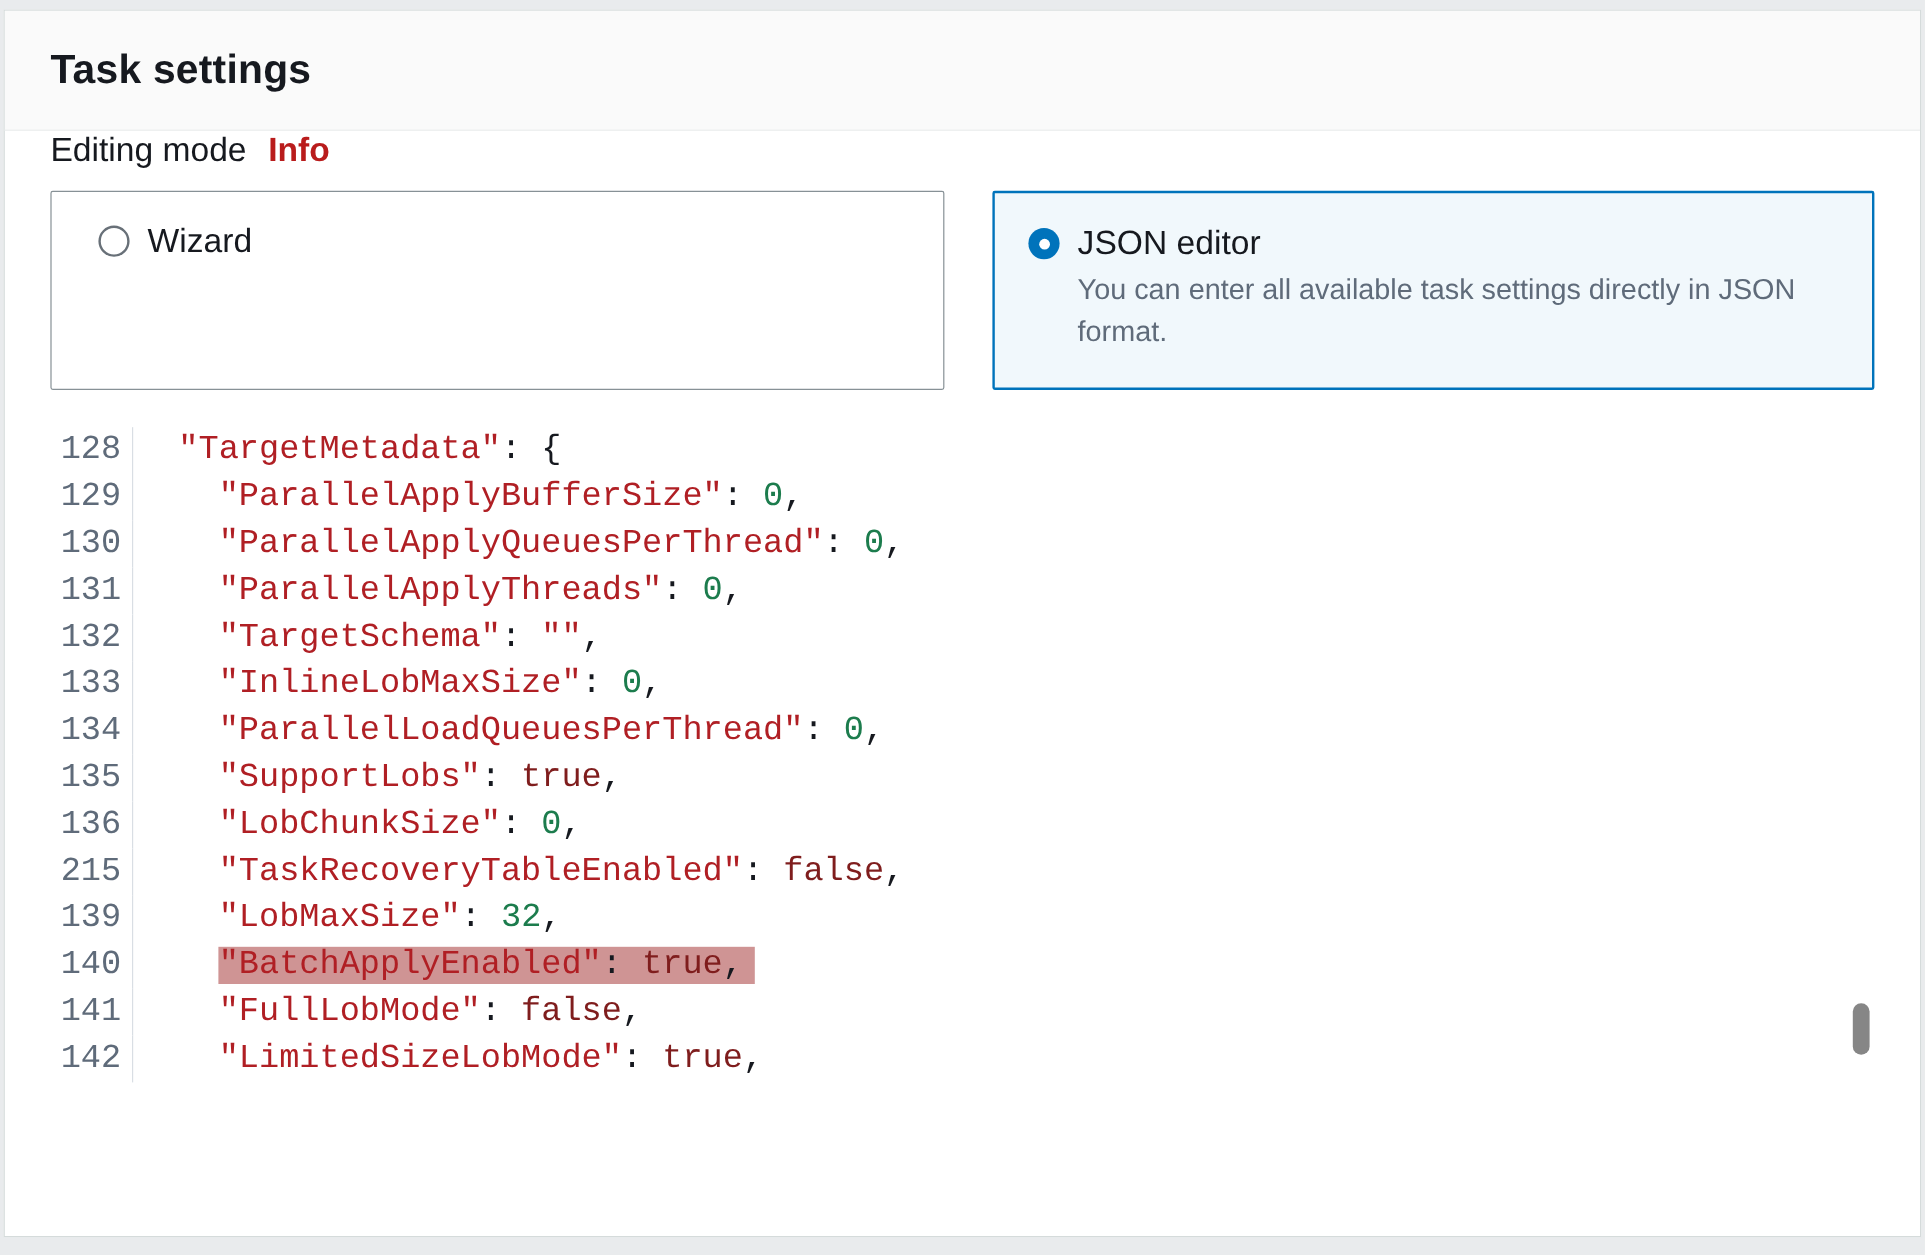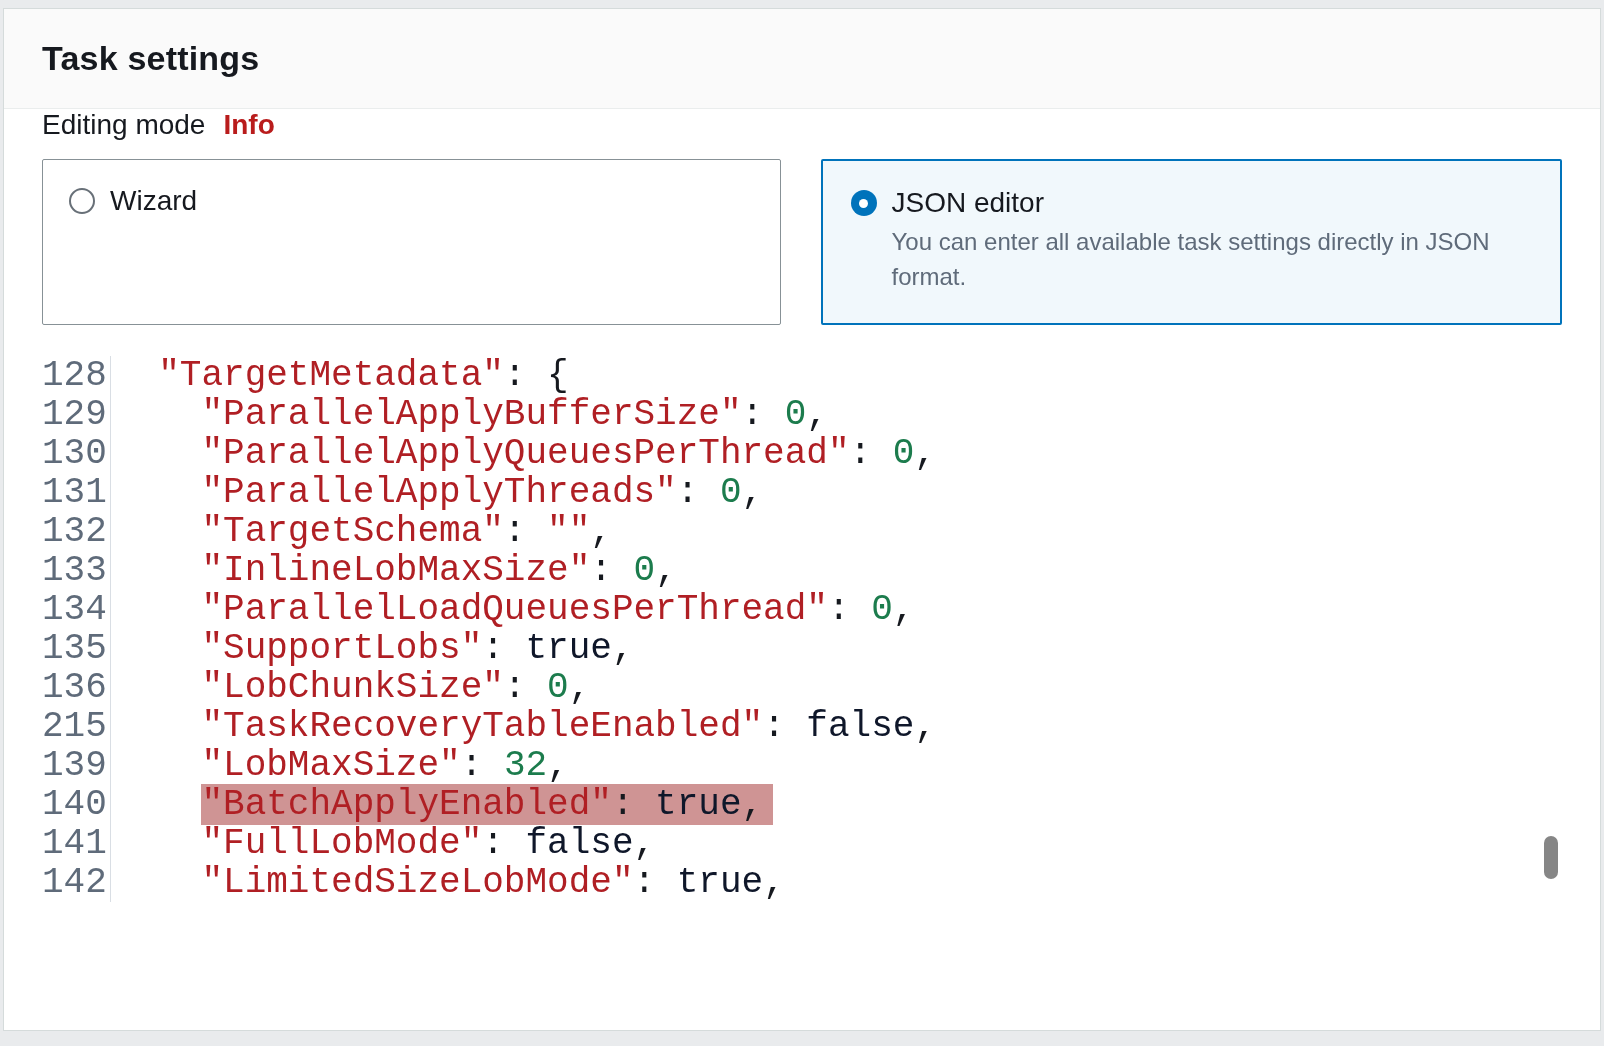--- a/index.html
+++ b/index.html
@@ -48,21 +48,21 @@
   .tiles-row {
     margin-top: 18px;
     display: flex;
     gap: 40px;
   }
   .tile {
     flex: 1 1 0;
     border: 1px solid #879196;
     border-radius: 2px;
     background: #ffffff;
-    padding: 25px 29px 30px 26px;
+    padding: 25px 29px 30px 39px;
     cursor: pointer;
   }
   .tile.selected {
     border: 2px solid #0073bb;
     background: #f1f8fc;
     padding: 26px 28px 29px 28px;
   }
   .tile-title-row {
     display: flex;
     align-items: center;
@@ -94,40 +94,40 @@
     margin-left: 41px;
     margin-top: 5px;
     font-size: 24px;
     line-height: 35px;
     color: #5f6b7a;
     max-width: 645px;
   }
   .code-editor {
     margin-top: 31px;
     font-family: "Liberation Mono", "DejaVu Sans Mono", monospace;
-    font-size: 36px;
+    font-size: 28px;
     line-height: 39px;
   }
   .code-row { display: flex; height: 39px; }
   .gutter {
     flex: 0 0 69px;
     width: 69px;
     text-align: right;
     padding-right: 9px;
     color: #5f6b7a;
     border-right: 1px solid #d9dee4;
   }
   .code-content {
     padding-left: 4px;
     white-space: pre;
   }
   .tok-key  { color: #b01f24; }
   .tok-str  { color: #b01f24; }
   .tok-num  { color: #1c7c4d; }
-  .tok-bool { color: #0f172a; }
+  .tok-bool { color: #7f1d1d; }
   .tok-punct{ color: #16191f; }
   .hl {
     background: #cf9494;
     padding-right: 10px;
   }
   .scroll-thumb {
     position: absolute;
     left: 1540px;
     top: 827px;
     width: 14px;

